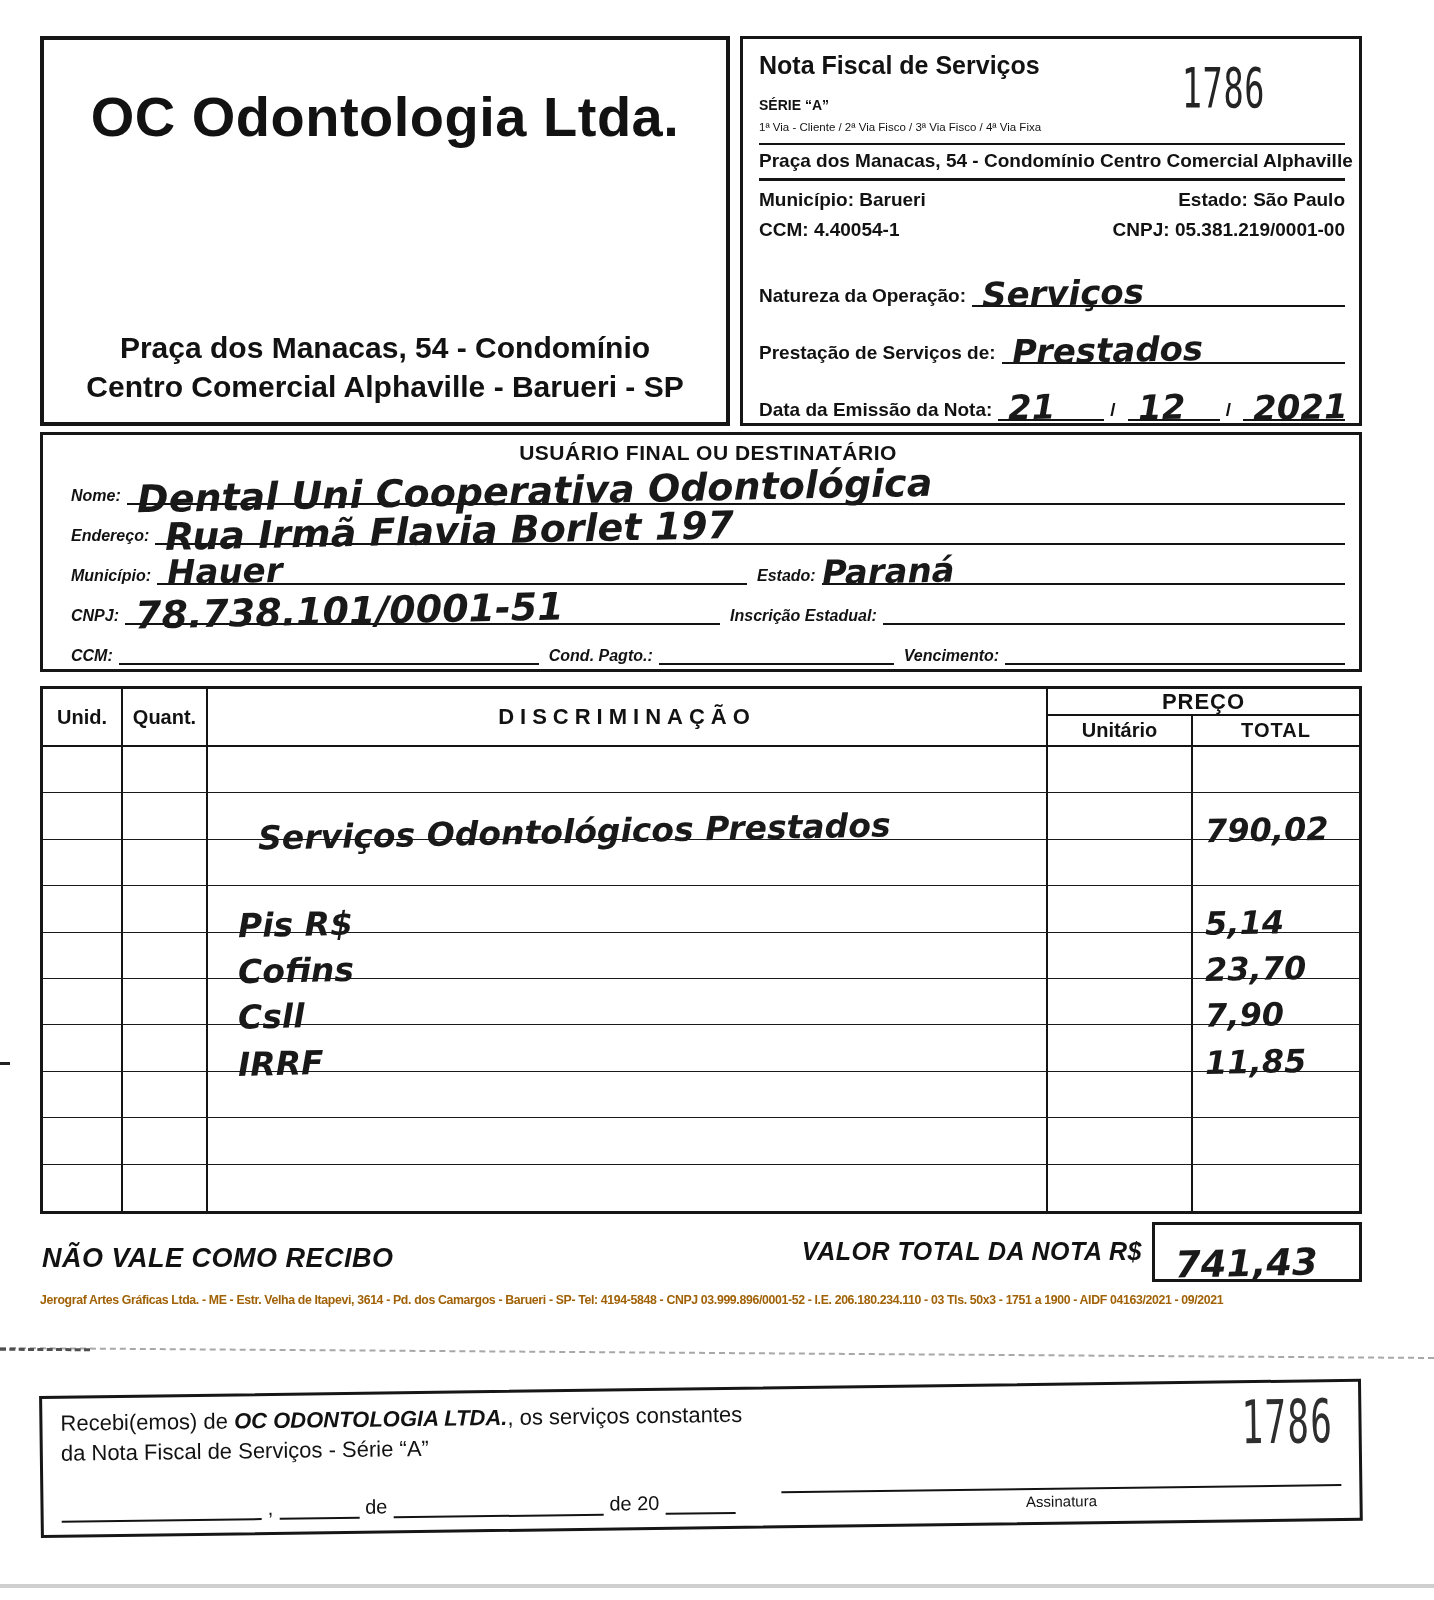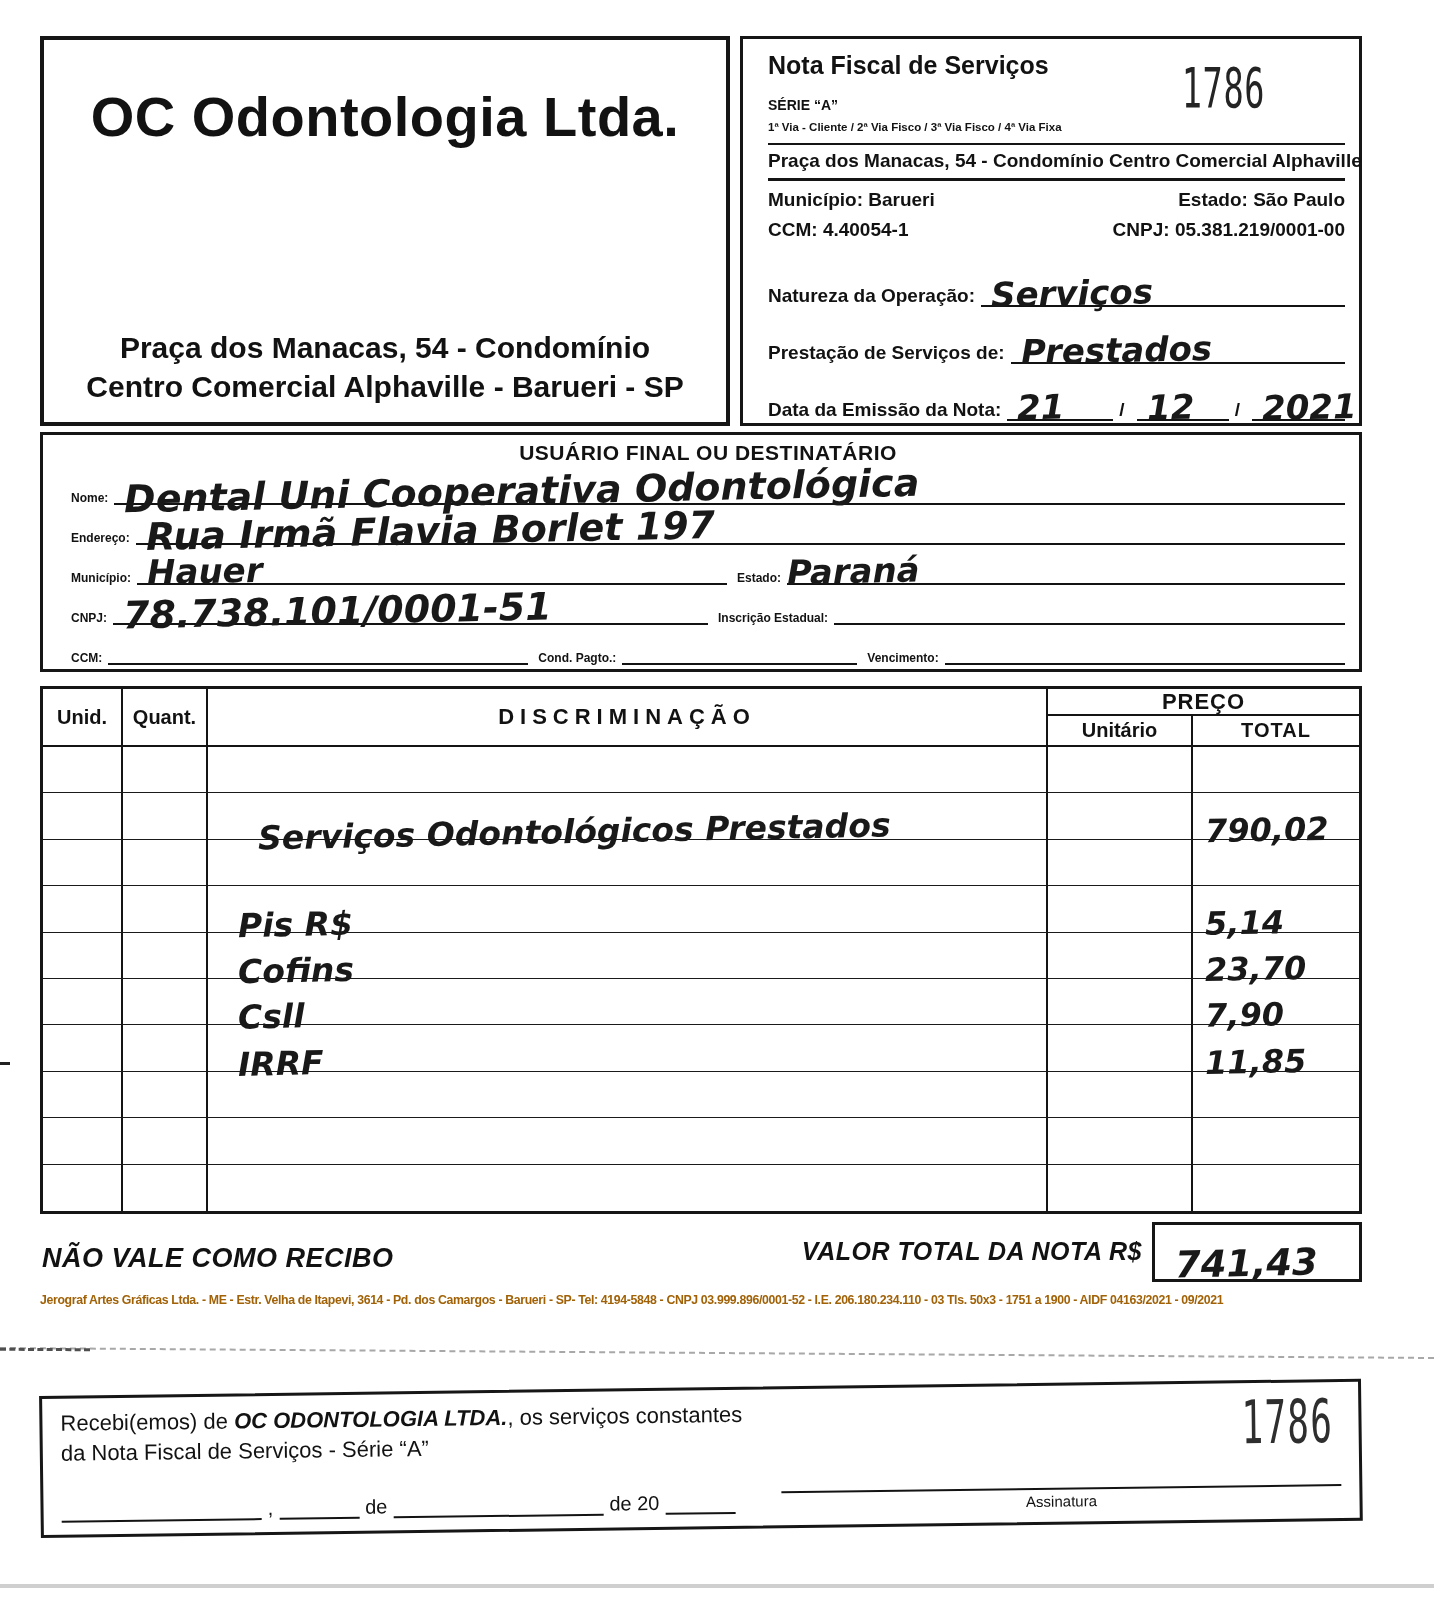--- a/index.html
+++ b/index.html
@@ -15,43 +15,43 @@
   .ital { font-style:italic; }
   .hand {
     font-family:"DejaVu Sans", cursive; font-style:italic; font-weight:600;
     color:#191919; white-space:nowrap; transform:rotate(-1.2deg);
   }
   
   .emitter-name { text-align:center; font-size:56px; font-weight:bold; letter-spacing:0.5px; padding-top:44px; }
   .emitter-addr { position:absolute; bottom:16px; left:0; right:0; text-align:center;
                   font-size:30px; font-weight:bold; line-height:1.28; }
   
-  .fh-inner { position:absolute; inset:0; padding:12px 14px 0 25px; }
+  .fh-inner { position:absolute; inset:0; padding:12px 14px 0 16px; }
   .fh-toprow { display:flex; align-items:flex-start; }
   .fh-titleblock { width:max-content; }
   .fh-title { font-size:25px; font-weight:bold; }
   .fh-series { font-size:14px; font-weight:bold; text-align:left; margin-top:17px; }
-  .fh-vias { font-size:11.5px; font-weight:bold; margin-top:8px; white-space:nowrap; }
+  .fh-vias { font-size:11.5px; font-weight:normal; margin-top:8px; white-space:nowrap; }
   .fh-number { margin-left:auto; margin-right:52px; margin-top:4px;
                font-family:"DejaVu Sans Mono", monospace; font-weight:400; font-size:56px;
                color:#242424; letter-spacing:1px; transform:scaleX(0.60); transform-origin:center top; }
   .fh-addrsec { margin-top:10px; border-top:2px solid #141414; border-bottom:3px solid #141414;
                 padding:5px 0 6px 0; font-size:19px; font-weight:bold; white-space:nowrap; }
   .fh-2col { display:flex; justify-content:space-between; font-size:19px; font-weight:bold; margin-top:8px; }
   .fieldrow { display:flex; align-items:flex-end; margin-top:31px; }
   .fieldrow .lab { font-size:19px; font-weight:bold; white-space:nowrap; }
   .fill { flex:1; border-bottom:2px solid #131313; position:relative; height:26px; margin-left:6px; }
   .fill.fx { flex:none; }
   .fill .hand { position:absolute; bottom:-8px; left:10px; font-size:34px; }
   .datesep { font-size:19px; font-weight:bold; margin:0 6px; align-self:flex-end; }
   
   .rc-inner { position:absolute; inset:0; padding:6px 14px 0 28px; }
   .rc-title { text-align:center; font-size:21px; font-weight:bold; letter-spacing:0.5px; }
   .rc-row { display:flex; align-items:flex-end; height:40px; }
-  .rc-row .lab { font-size:12px; font-weight:bold; white-space:nowrap; }
+  .rc-row .lab { font-size:16px; font-weight:bold; white-space:nowrap;font-style:italic; }
   .rc-row .lab.mid { margin-left:10px; }
   .rc-row .fill { height:30px; }
   .hand-big { font-size:38px !important; bottom:-10px !important; }
   .hand-med { font-size:34px !important; }
   
   .tbl { position:absolute; left:40px; top:686px; width:1322px; height:528px; border:3px solid #161616; }
   .thead { display:grid; grid-template-columns:80px 85px 840px 311px; height:58px; border-bottom:2px solid #141414; }
   .th { display:flex; align-items:center; justify-content:center; font-weight:bold; border-right:2px solid #141414; }
   .th-unid, .th-quant { font-size:20px; }
   .th-disc { font-size:22px; letter-spacing:6px; }

